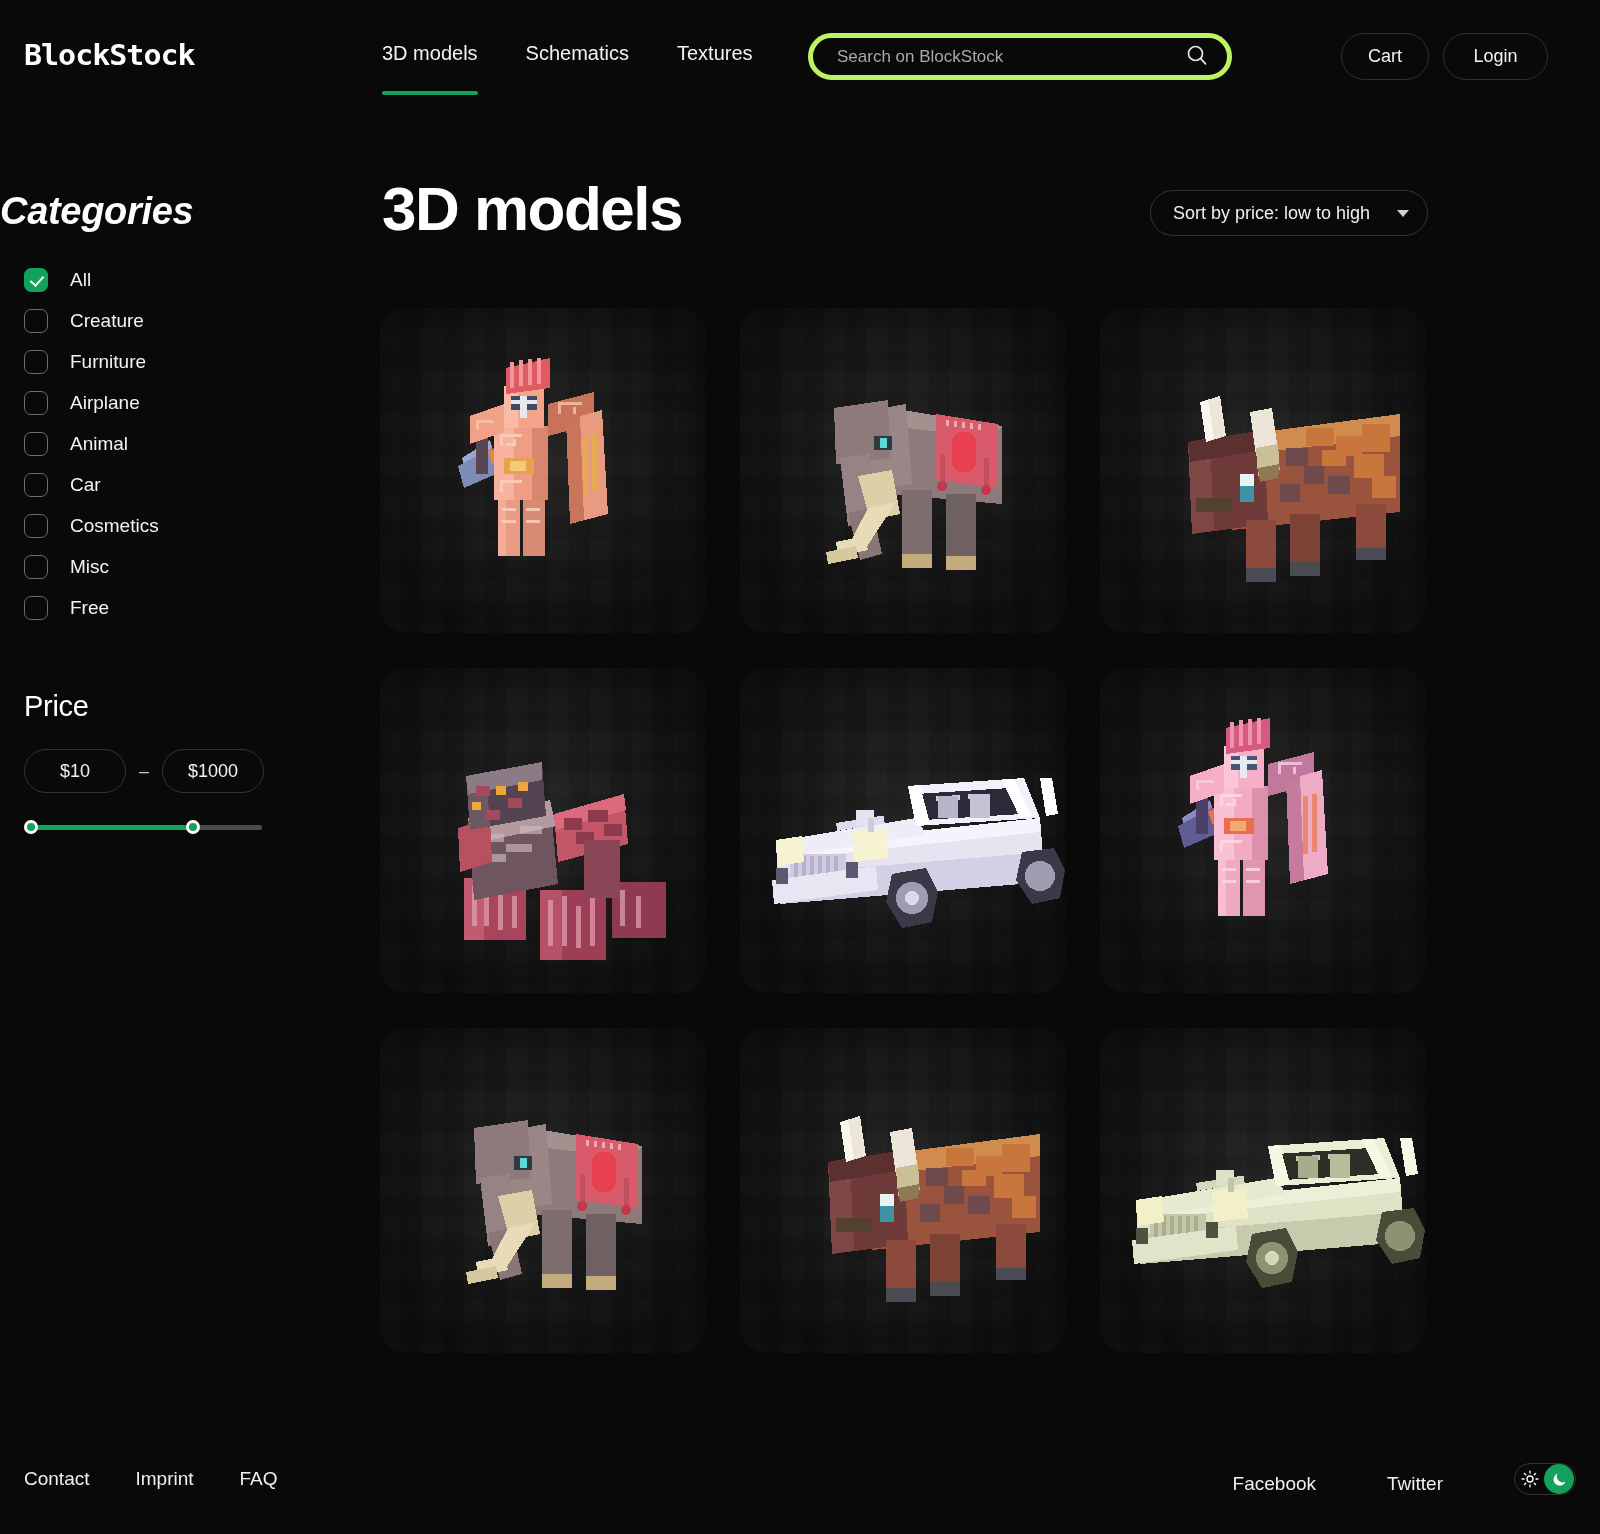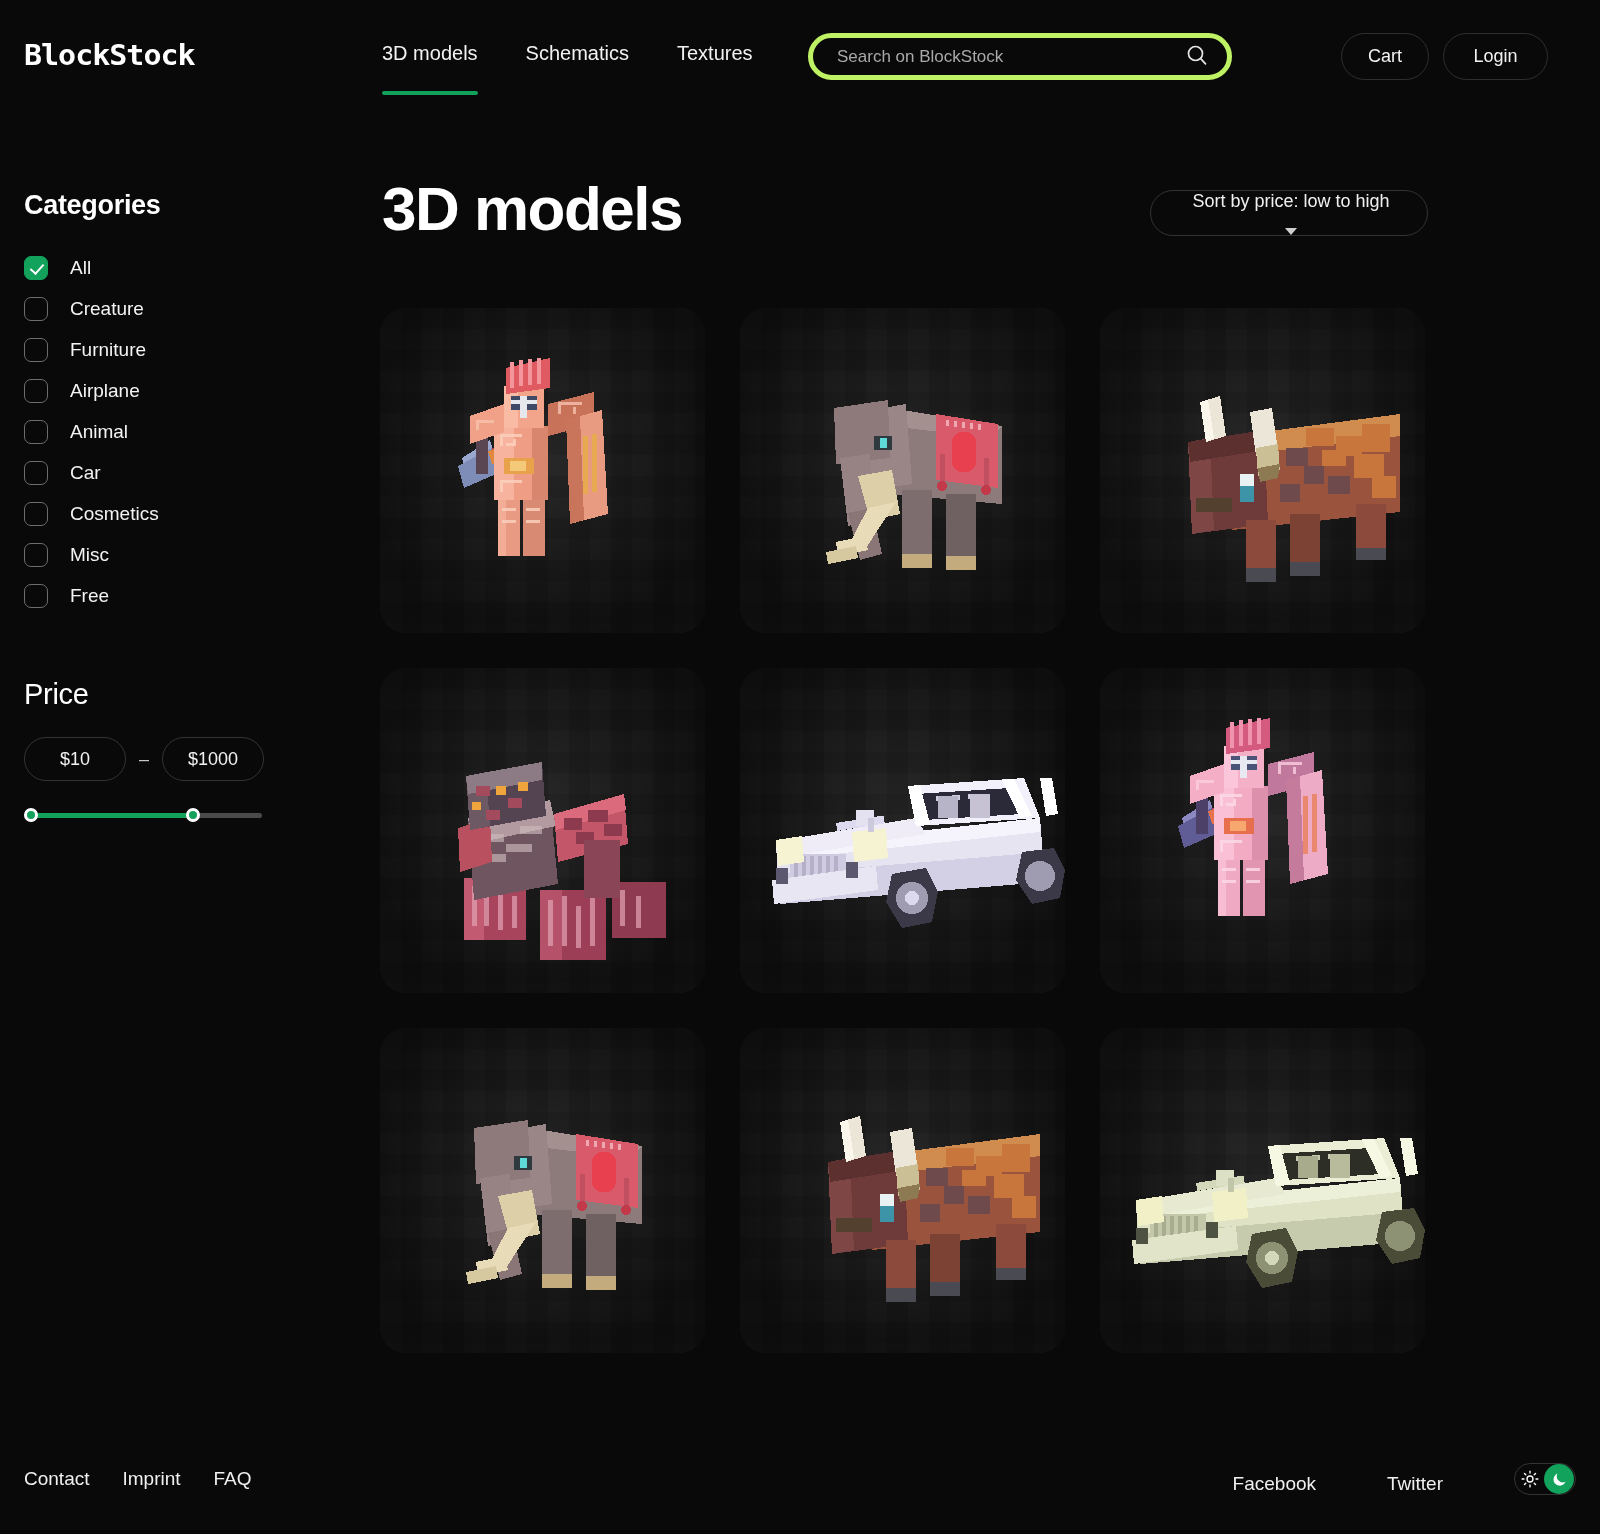--- a/index.html
+++ b/index.html
@@ -102,24 +102,24 @@
   #login-btn { left: 1443px; width: 105px; }
 
   
   .sidebar {
     position: absolute;
     left: 0;
     top: 190px;
     width: 330px;
   }
   .side-title {
-    font-size: 27px;
+    font-size: 38px;
     font-weight: 700;
-    margin-left: 24px;
     letter-spacing: -0.3px;
+    font-style: italic;
   }
   .cat-list { margin-top: 26px; }
   .cat-row {
     display: flex;
     align-items: center;
     height: 41px;
     margin-left: 24px;
     cursor: pointer;
   }
   .cbox {
@@ -233,21 +233,20 @@
   .sort-select {
     position: absolute;
     right: 0; top: 30px;
     width: 278px; height: 46px;
     border: 1px solid #333333;
     border-radius: 24px;
     display: flex;
     align-items: center;
     padding: 0 18px 0 22px;
     cursor: pointer;
-    flex-direction: column;
   }
   .sort-label { flex: 1; font-size: 18px; color: #f0f0f0; white-space: nowrap;}
   .chev {
     width: 0; height: 0;
     border-left: 6px solid transparent;
     border-right: 6px solid transparent;
     border-top: 7px solid #cfcfcf;
   }
 
   .grid {
@@ -297,21 +296,21 @@
     bottom: 0; left: 0;
     width: 1600px;
     height: 110px;
     display: flex;
     align-items: center;
   }
   .foot-left {
     position: absolute;
     left: 24px;
     display: flex;
-    gap: 33px;
+    gap: 46px;
   }
   .foot-right {
     position: absolute;
     right: 24px;
     display: flex;
     align-items: flex-end;
     gap: 71px;
   }
   .foot-link {
     font-size: 19px;

